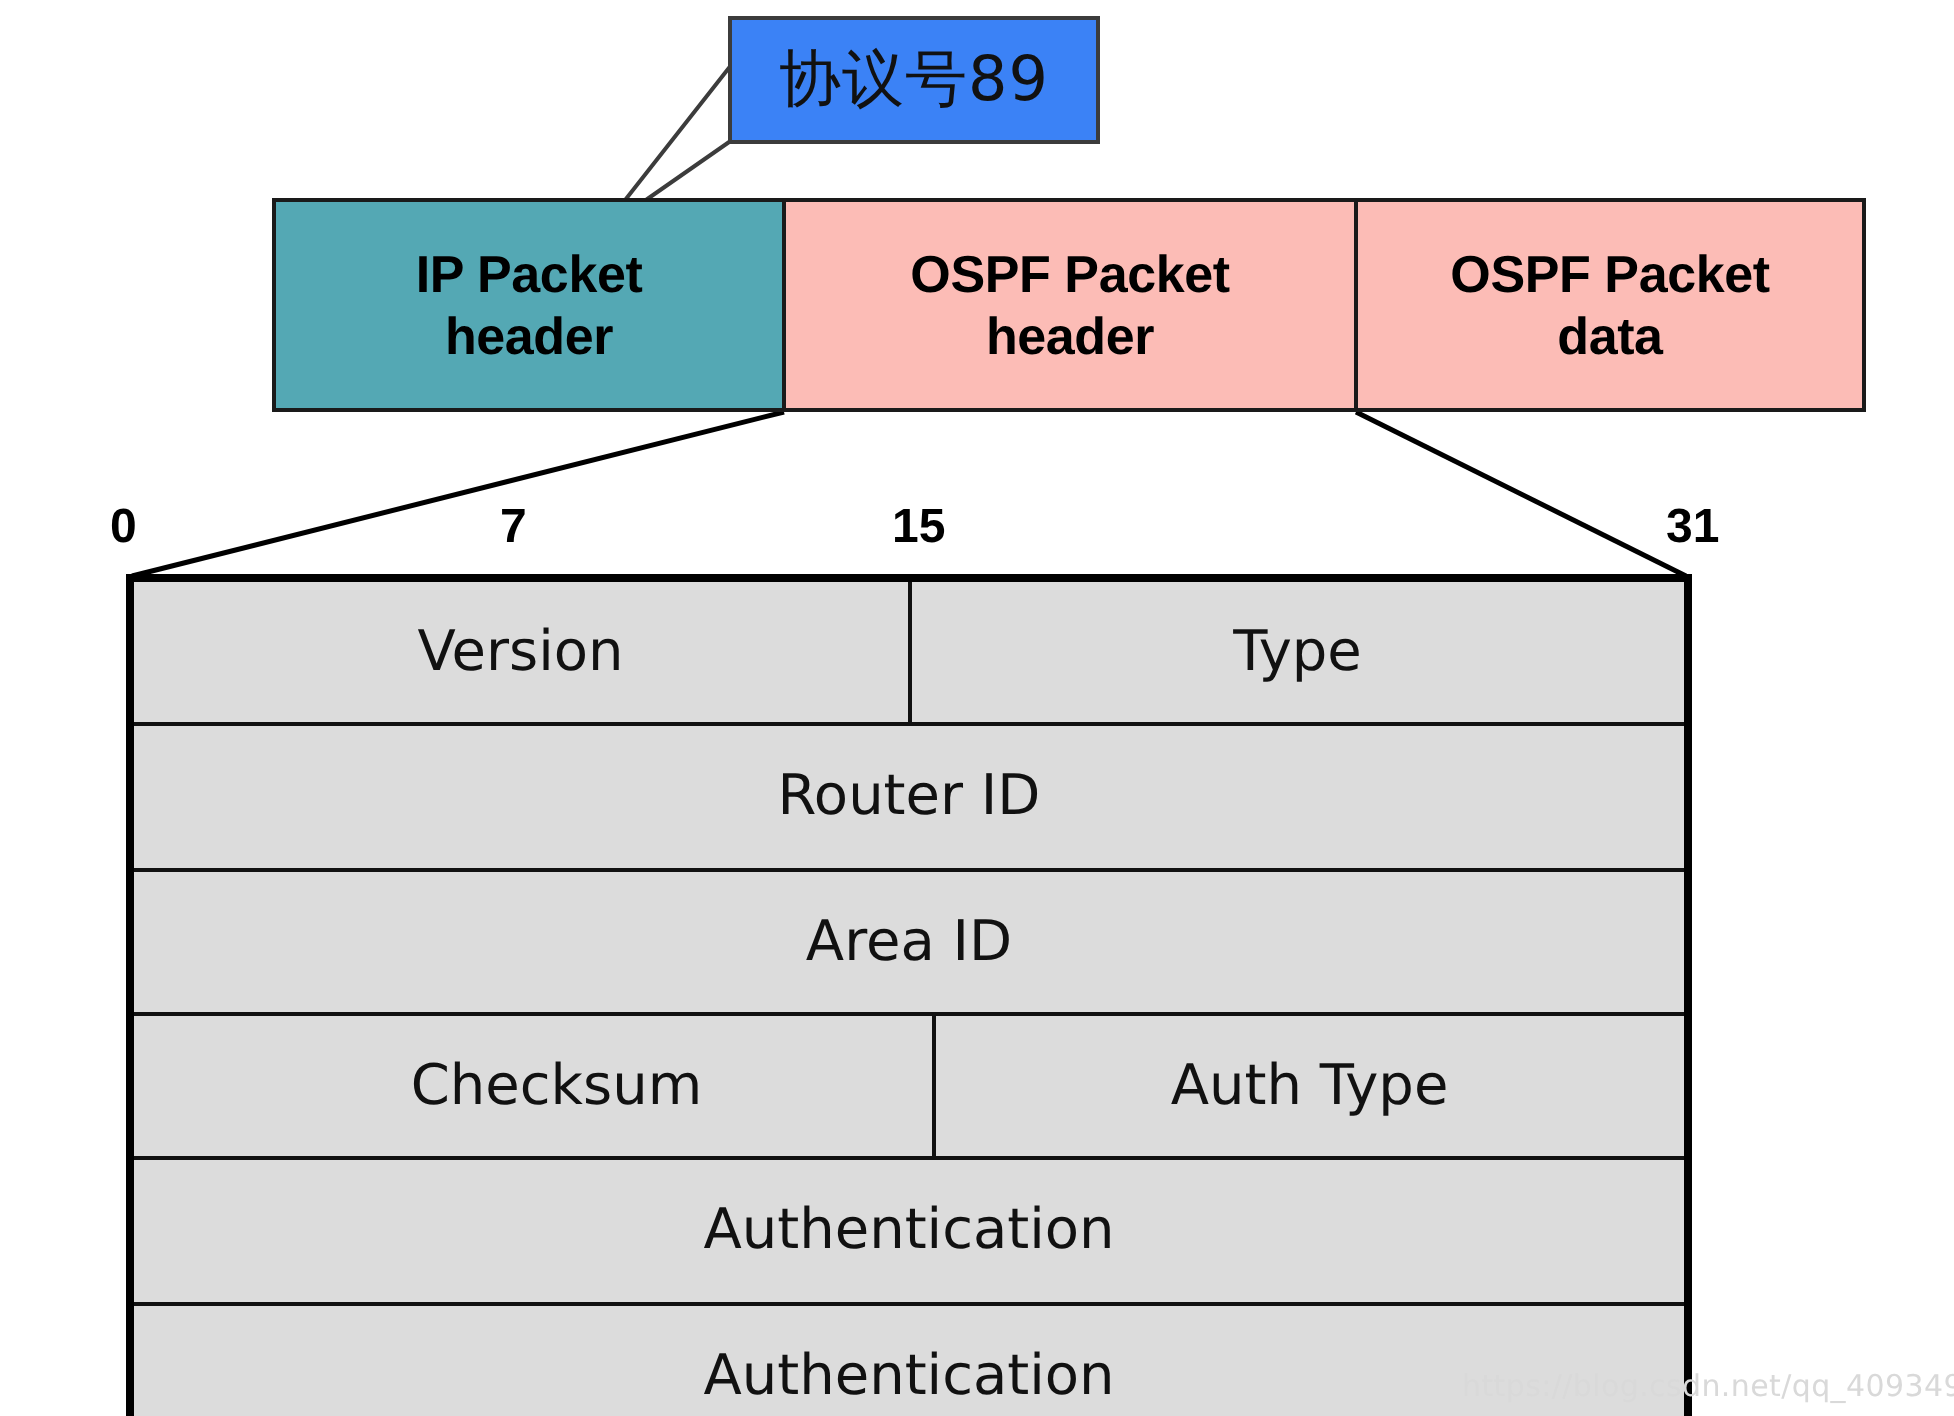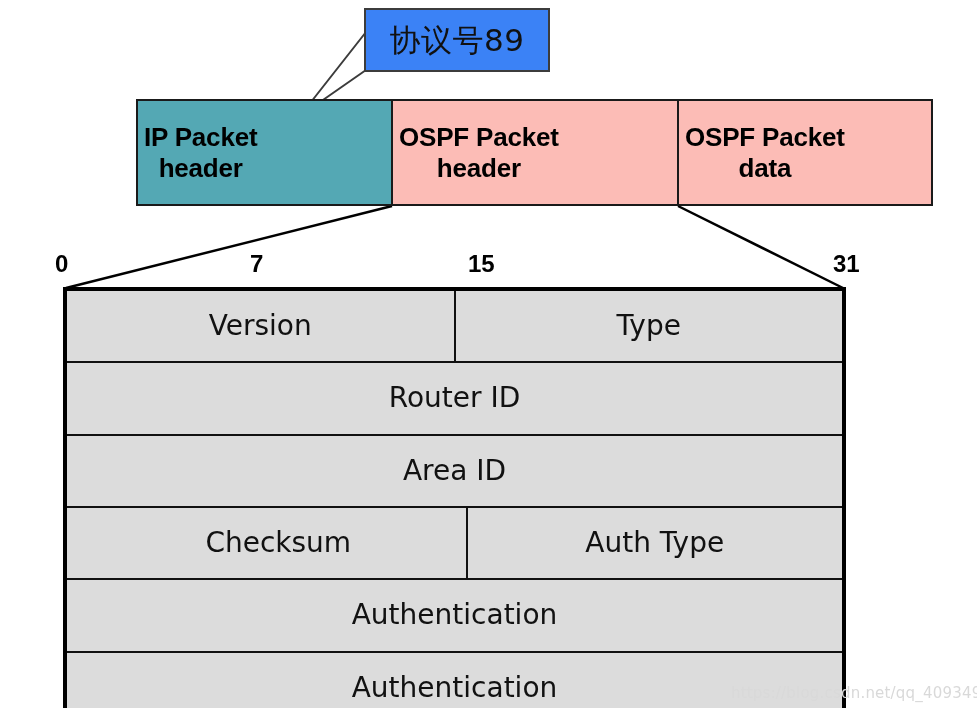--- a/index.html
+++ b/index.html
@@ -49,21 +49,21 @@
 
   
   .strip {
     position: absolute;
     top: 99px;
     height: 107px;
     box-sizing: border-box;
     border: 2px solid #1a1a1a;
     display: flex;
     align-items: center;
-    justify-content: flex-start;
+    justify-content: center;
     text-align: center;
     z-index: 3;
   }
   .strip-label {
     font-size: 26px;
     font-weight: bold;
     line-height: 1.16;
     letter-spacing: -0.2px;
     color: #000000;
     padding: 0 6px;
@@ -88,21 +88,21 @@
   .bitlabel {
     position: absolute;
     font-size: 24px;
     font-weight: bold;
     color: #000000;
     z-index: 3;
     line-height: 1;
   }
   #bit-0  { left: 55px;  top: 252px; }
   #bit-7  { left: 250px; top: 252px; }
-  #bit-15 { left: 468px; top: 252px; }
+  #bit-15 { left: 446px; top: 252px; }
   #bit-31 { left: 833px; top: 252px; }
 
   
   .packet-table {
     position: absolute;
     left: 63px;
     top: 287px;
     width: 783px;
     height: 440px;
     box-sizing: border-box;

